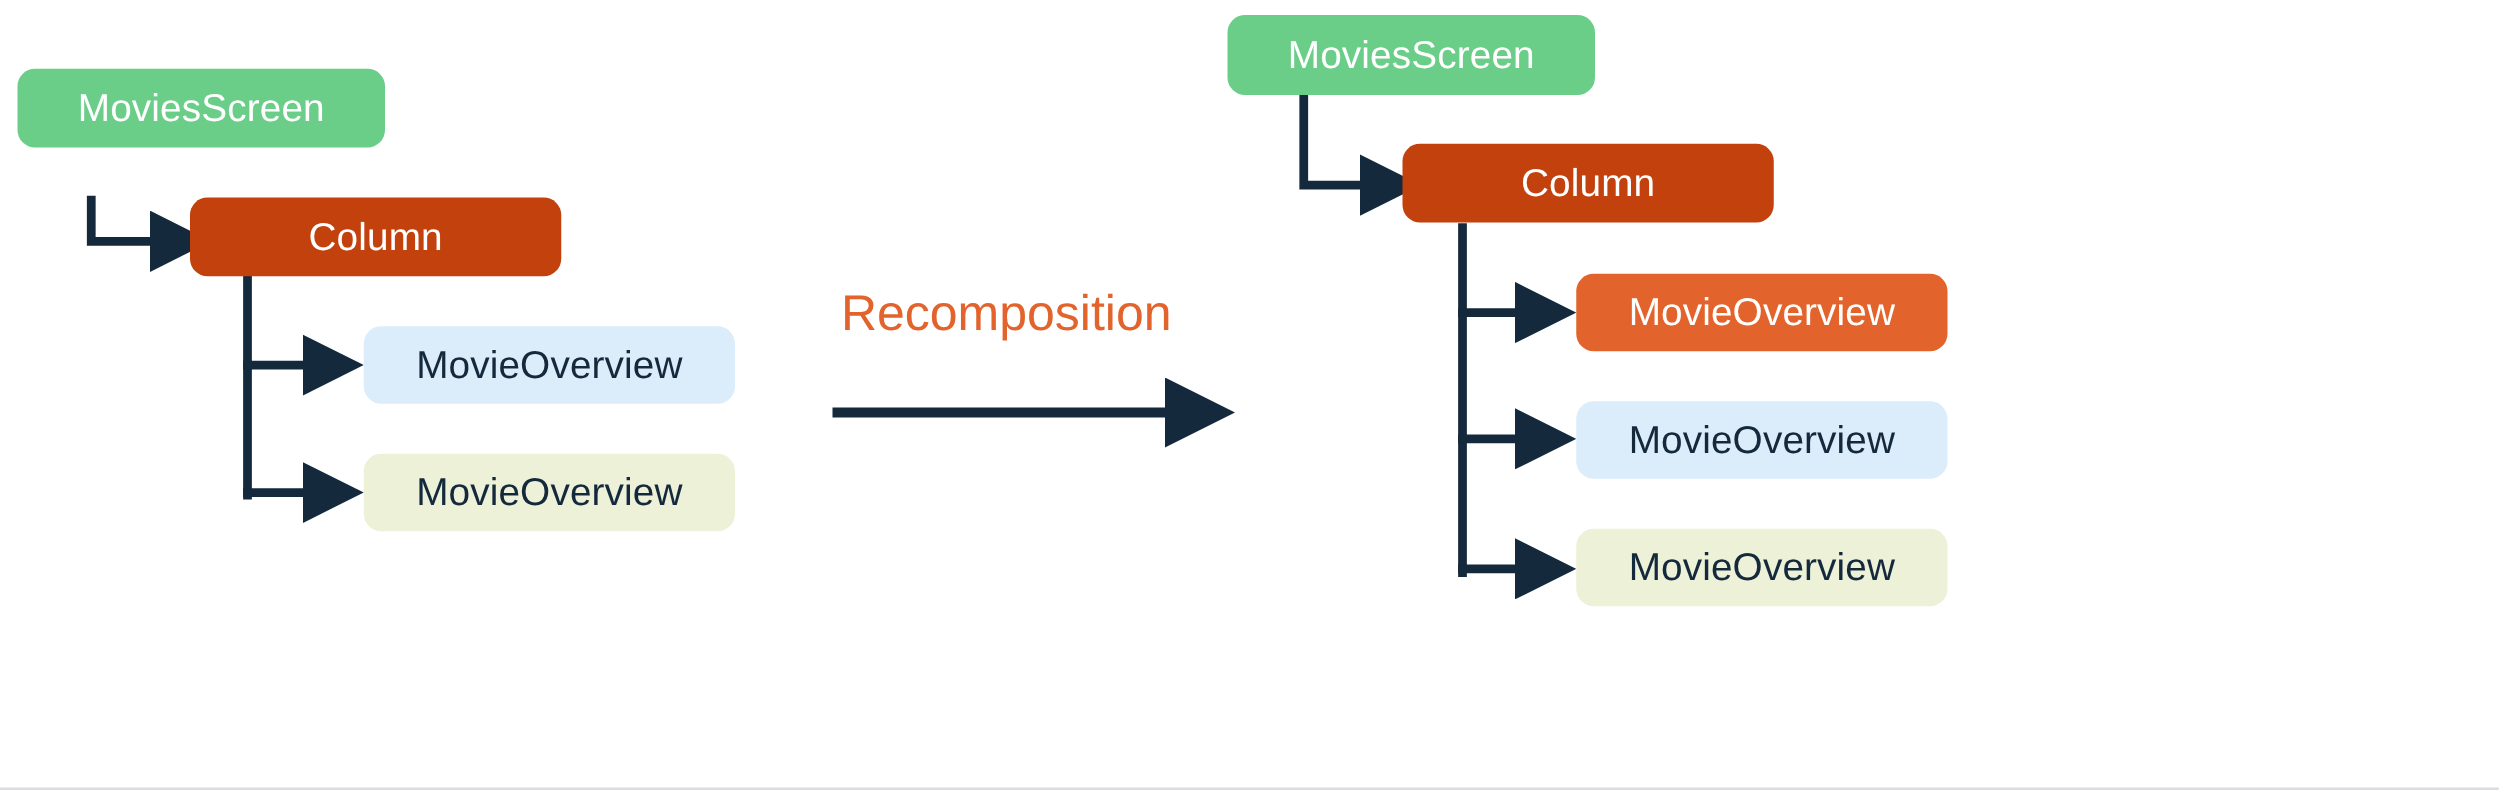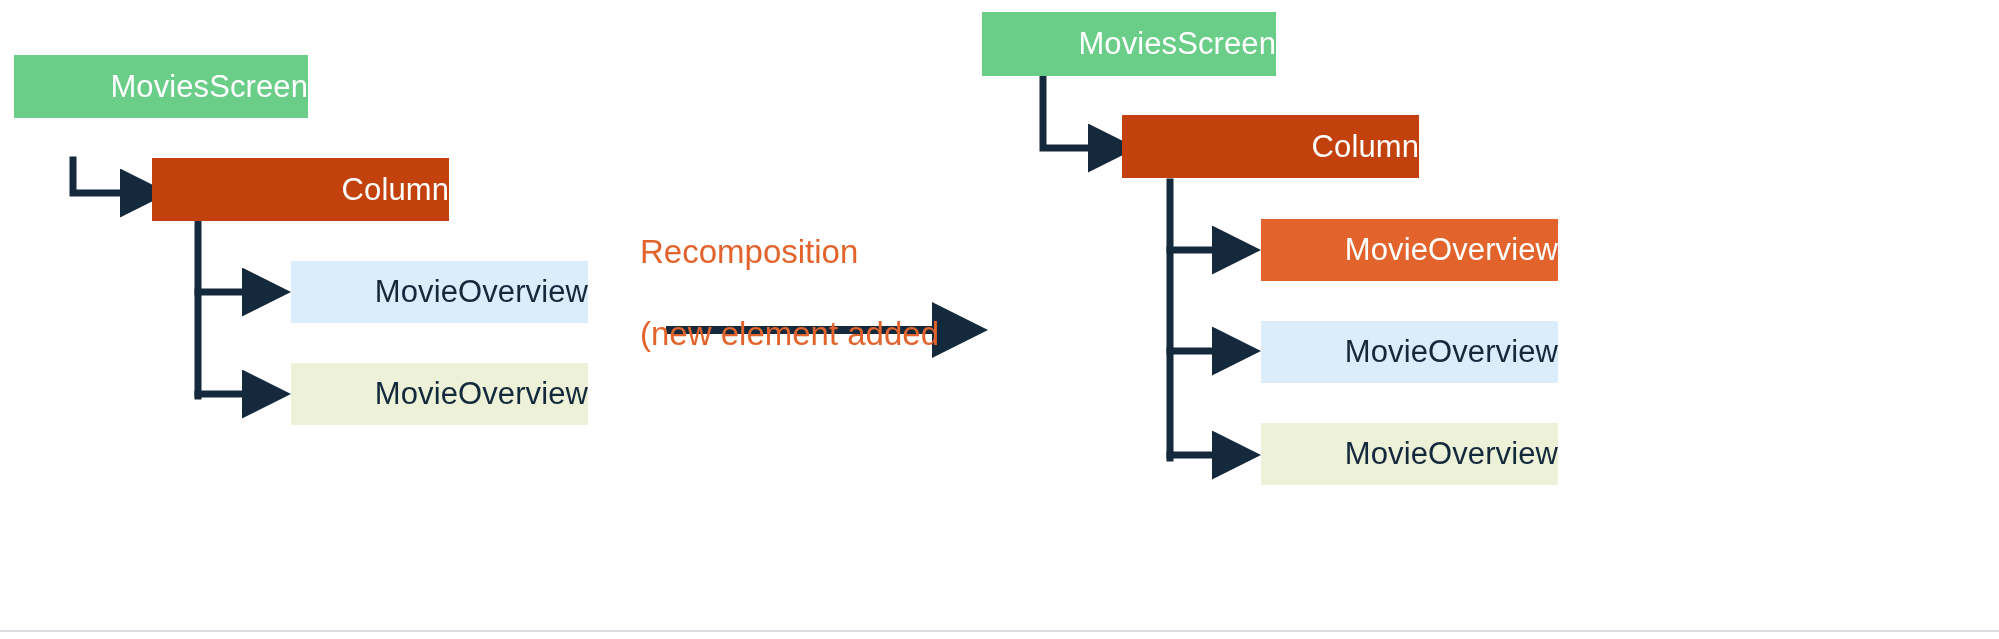--- a/index.html
+++ b/index.html
@@ -16,40 +16,40 @@
   }
   #canvas {
     position: absolute;
     left: 0; top: 0;
     width: 1999px;
     height: 639px;
   }
   .node {
     position: absolute;
     box-sizing: border-box;
-    border-radius: 0;
+    border-radius: 14px;
     display: flex;
     align-items: center;
-    justify-content: flex-end;
+    justify-content: center;
     font-size: 31px;
     letter-spacing: 0.1px;
     white-space: nowrap;
   }
   .node-green   { background: #6ACE89; color: #ffffff; }
   .node-blue    { background: #c2410c; color: #ffffff; }
   .node-orange  { background: #E2642C; color: #ffffff; }
   .node-ltblue  { background: #DBEDFB; color: #14293C; }
   .node-ltyellow{ background: #EDF1D7; color: #14293C; }
 
   .caption {
     position: absolute;
     color: #E2642C;
-    font-size: 33px;
+    font-size: 40px;
     line-height: 41px;
-    text-align: left;
+    text-align: center;
     white-space: pre-line;
   }
   svg.edges {
     position: absolute;
     left: 0; top: 0;
     width: 1999px;
     height: 639px;
     pointer-events: none;
   }
   .bottom-rule {
@@ -110,21 +110,20 @@
   <div class="node node-ltblue" style="left:291px; top:261px; width:297px; height:62px;">
     <span>MovieOverview</span>
   </div>
 
   <div class="node node-ltyellow" style="left:291px; top:363px; width:297px; height:62px;">
     <span>MovieOverview</span>
   </div>
 
   <div class="caption" style="left:640px; top:190px; width:330px;">
     <div>Recomposition</div>
-    <div>(new element added</div>
   </div>
 
   <div class="node node-green" style="left:982px; top:12px; width:294px; height:64px;">
     <span>MoviesScreen</span>
   </div>
 
   <div class="node node-blue" style="left:1122px; top:115px; width:297px; height:63px;">
     <span>Column</span>
   </div>
 

